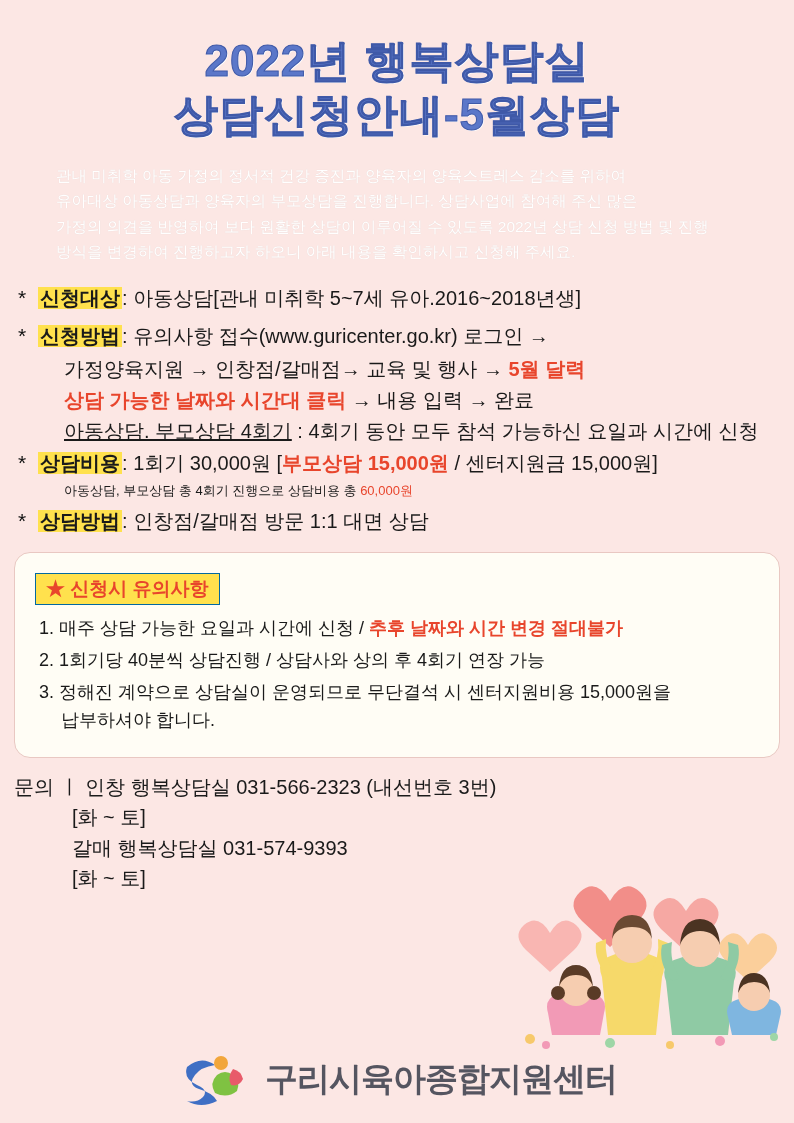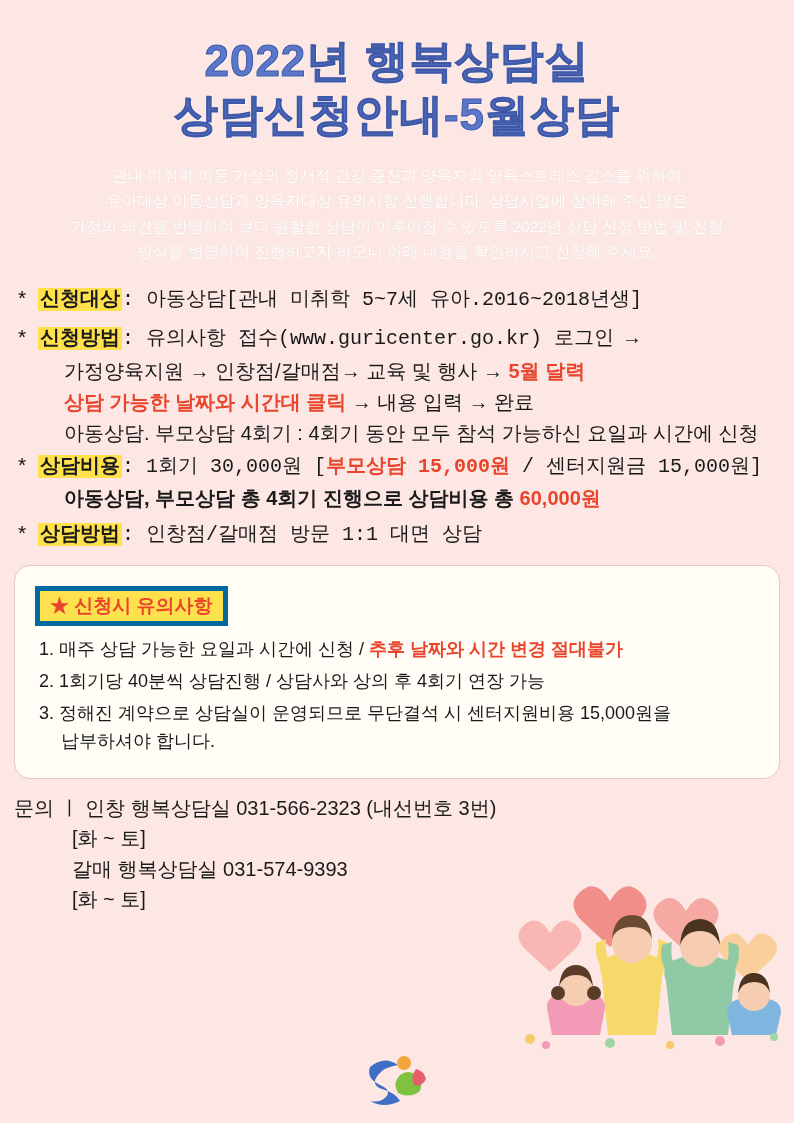--- a/index.html
+++ b/index.html
@@ -32,21 +32,21 @@
     font-weight: bold;
     color: #5b77c9;
     letter-spacing: 1px;
     line-height: 1.22;
     -webkit-text-stroke: 1px #3f59a8;
     text-shadow: 1px 1px 0 #ffffff;
   }
 
   
   .intro {
-    text-align: center;
+    text-align: left;
     font-size: 15.5px;
     line-height: 1.62;
     color: #ffffff;
     margin: 22px 56px 0 56px;
     text-shadow: 0 0 1px rgba(0,0,0,0.10);
   }
   .intro div { white-space: nowrap; }
 
   
   .body-wrap {
@@ -63,52 +63,51 @@
     width: 20px;
     flex: 0 0 20px;
     font-size: 21px;
     color: #111;
   }
   .hl {
     background: #ffe14d;
     font-weight: bold;
     padding: 0 2px;
   }
-  .row-content { flex: 1; font-family: Liberation Mono, monospace; }
+  .row-content { flex: 1; }
   .sub-line {
     font-size: 20px;
     line-height: 1.5;
     padding-left: 46px;
     margin-bottom: 1px;
   }
   .red { color: #e8452c; }
   .red-b { color: #e8452c; font-weight: bold; }
-  .uline { }
+  .uline { text-decoration: underline; }
   .small-note {
-    font-size: 20px;
+    font-size: 13px;
     padding-left: 46px;
     margin-top: 3px;
     margin-bottom: 5px;
-    font-weight: bold;
   }
   .note-gap { margin-top: 7px; }
 
   
   .notice {
     margin: 16px 14px 0 14px;
     background: #fffdf5;
     border: 1px solid #e9c8c2;
     border-radius: 16px;
     padding: 20px 20px 18px 20px;
     position: relative;
   }
   .notice-title {
     display: inline-block;
     background: #ffe14d;
-    border: 5px solid #0369a1;
+    border: 1px solid #0369a1;
     font-size: 19px;
     font-weight: bold;
     color: #e8452c;
     padding: 2px 10px;
     margin-bottom: 10px;
   }
   .notice-title .star-k { color: #e8452c; }
   .notice-item {
     font-size: 18px;
     line-height: 1.55;
@@ -166,21 +165,21 @@
 
 <div class="page">
 
   <div class="title-block">
     <div class="title-line">2022년 행복상담실</div>
     <div class="title-line">상담신청안내-5월상담</div>
   </div>
 
   <div class="intro">
     <div>관내 미취학 아동 가정의 정서적 건강 증진과 양육자의 양육스트레스 감소를 위하여</div>
-    <div>유아대상 아동상담과 양육자대상 유의사항 진행합니다. 상담사업에 참여해 주신 많은</div>
+    <div>유아대상 아동상담과 양육자의 부모상담을 진행합니다. 상담사업에 참여해 주신 많은</div>
     <div>가정의 의견을 반영하여 보다 원활한 상담이 이루어질 수 있도록 2022년 상담 신청 방법 및 진행</div>
     <div>방식을 변경하여 진행하고자 하오니 아래 내용을 확인하시고 신청해 주세요.</div>
   </div>
 
   <div class="body-wrap">
 
     <div class="row">
       <span class="star">*</span>
       <span class="row-content">
         <span class="hl">신청대상</span><span>:</span>
@@ -293,15 +292,16 @@
     <circle cx="284" cy="164" r="4" fill="#9ed6a6"></circle>
   </svg>
 
   <div class="footer">
     <svg class="logo-mark" viewBox="0 0 74 52">
       <path d="M10 14 q14 -12 28 -2 q-14 2 -20 10 q-8 10 4 14 q14 4 18 12 q-16 8 -30 0 q10 2 16 -4 q6 -7 -6 -12 q-14 -6 -10 -18 z" fill="#3f6fc4"></path>
       <circle cx="44" cy="10" r="7" fill="#f2a63b"></circle>
       <path d="M40 22 q8 -6 16 0 q8 6 4 16 q-10 8 -22 2 q-6 -10 2 -18 z" fill="#7fc242"></path>
       <path d="M56 16 q8 2 10 10 q-4 8 -12 6 q-4 -8 2 -16 z" fill="#e85b6a"></path>
     </svg>
+    <div class="footer-name">구리시육아종합지원센터</div>
   </div>
 
 </div>
 
 </body></html>

